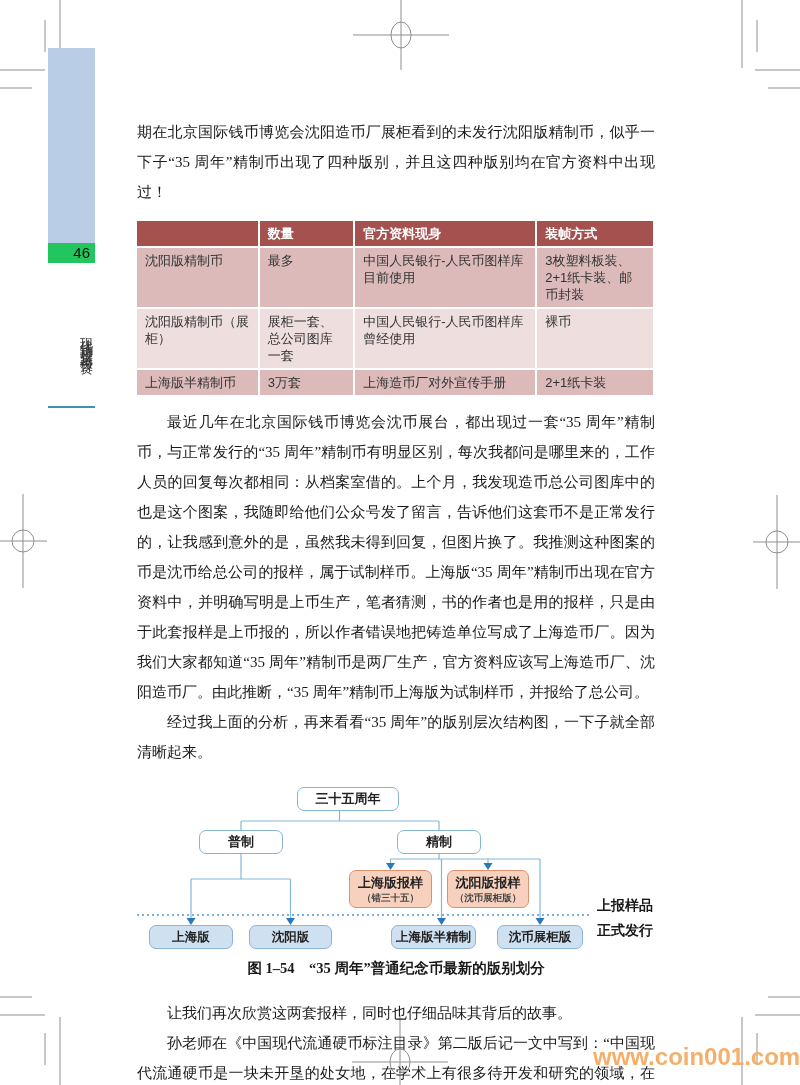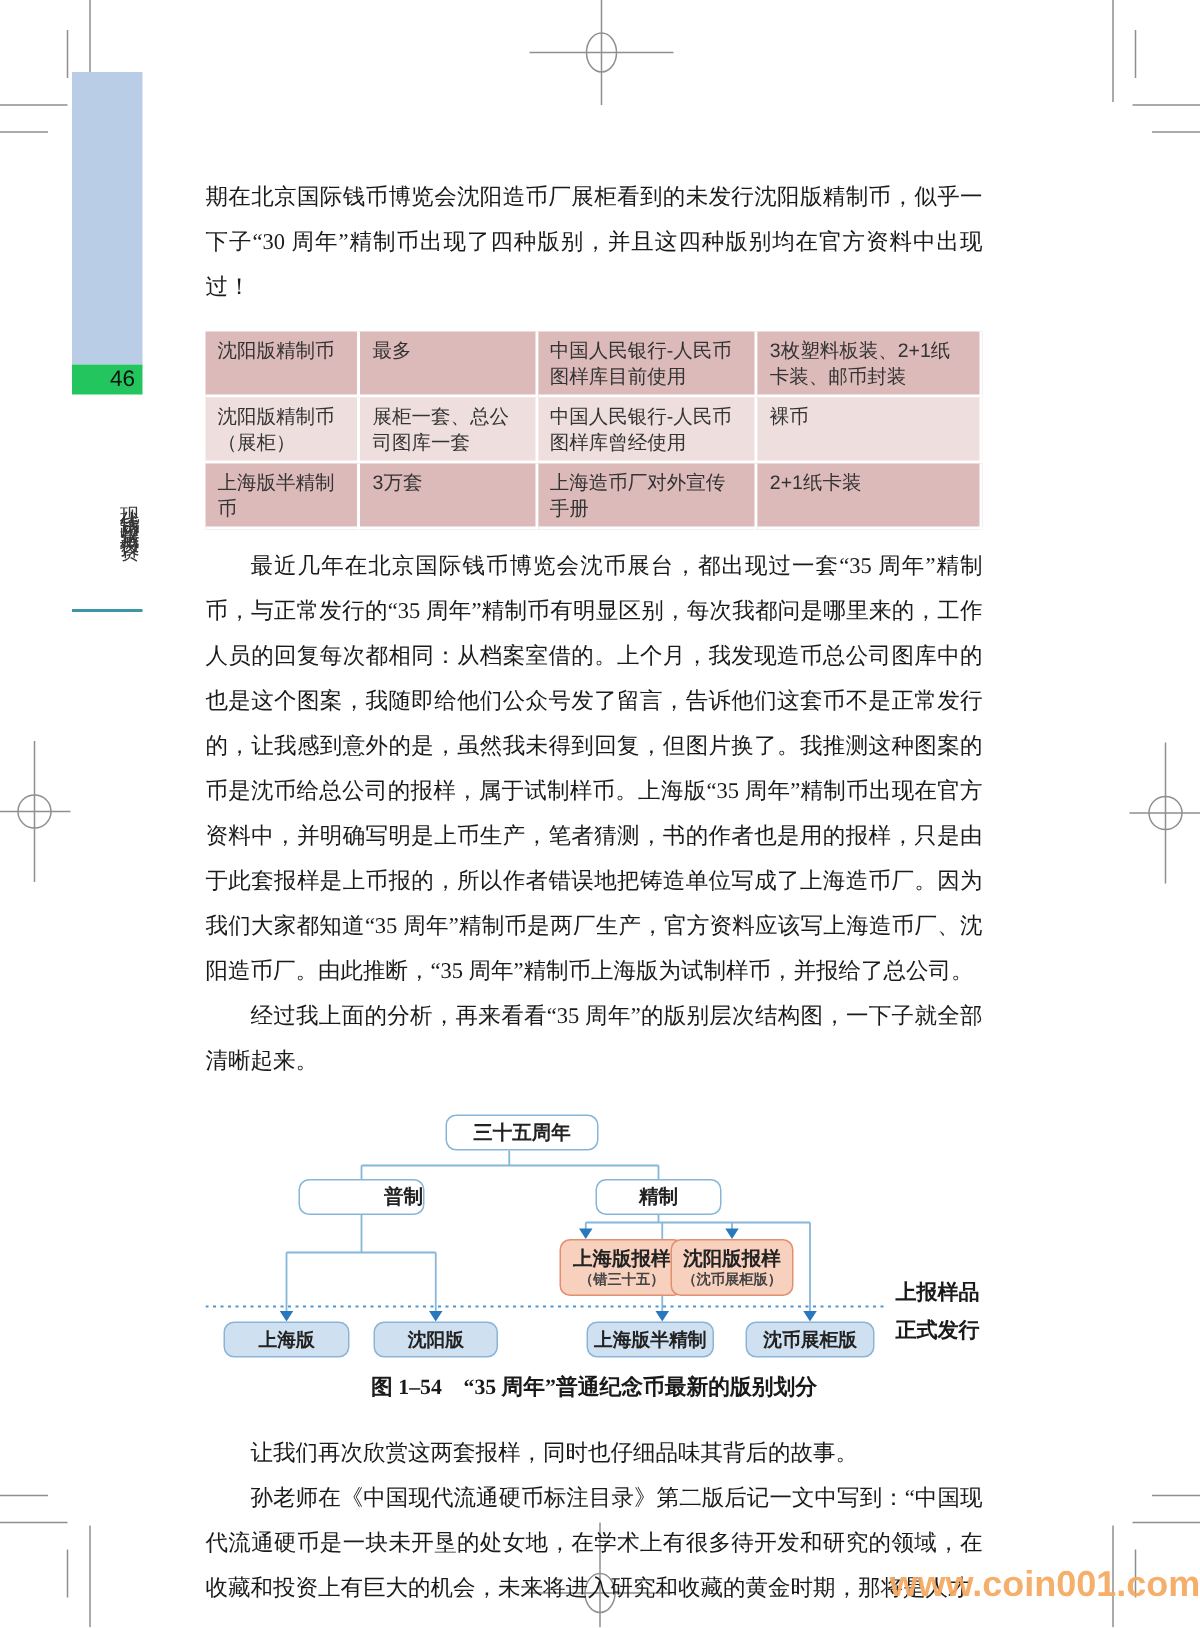--- a/index.html
+++ b/index.html
@@ -84,24 +84,30 @@
     </g>
   </svg>
 
   <div class="side-block"></div>
   <div class="side-band">46</div>
   <div class="spine">现代钱币收藏与投资</div>
   <div class="side-rule"></div>
 
   <div id="content">
 
-    <p class="para">期在北京国际钱币博览会沈阳造币厂展柜看到的未发行沈阳版精制币，似乎一下子“30 周年”精制币出现了四种版别，并且这四种版别均在官方资料中出现过！</p>
+    <p class="para">期在北京国际钱币博览会沈阳造币厂展柜看到的未发行沈阳版精制币，似乎一下子“35 周年”精制币出现了四种版别，并且这四种版别均在官方资料中出现过！</p>
 
     <table class="vtab">
       <tbody>
+          <tr>
+        <th class="c1"></th>
+        <th class="c2">数量</th>
+        <th class="c3">官方资料现身</th>
+        <th class="c4">装帧方式</th>
+      </tr>
       <tr class="odd">
         <td>沈阳版精制币</td>
         <td>最多</td>
         <td>中国人民银行-人民币图样库目前使用</td>
         <td>3枚塑料板装、2+1纸卡装、邮币封装</td>
       </tr>
       <tr class="even">
         <td>沈阳版精制币（展柜）</td>
         <td>展柜一套、总公司图库一套</td>
         <td>中国人民银行-人民币图样库曾经使用</td>
@@ -131,24 +137,24 @@
           <polygon points="49.5,137 58.5,137 54,144"></polygon>
           <polygon points="149,137 158,137 153.5,144"></polygon>
           <polygon points="249,82 258,82 253.5,89"></polygon>
           <polygon points="346.5,82 355.5,82 351,89"></polygon>
           <polygon points="300,137 309,137 304.5,144"></polygon>
           <polygon points="398.5,137 407.5,137 403,144"></polygon>
         </g>
       </svg>
 
       <div class="dbox white-box" style="left:160px;top:6px;width:102px;">三十五周年</div>
-      <div class="dbox white-box" style="left:62px;top:49px;width:84px;text-align:right;">普制</div>
+      <div class="dbox white-box" style="left:62px;top:49px;width:84px;">普制</div>
       <div class="dbox white-box" style="left:260px;top:49px;width:84px;">精制</div>
 
-      <div class="dbox pink-box" style="left:212px;top:89px;width:83px;margin-left:24px;">
+      <div class="dbox pink-box" style="left:212px;top:89px;width:83px;">
         <div>上海版报样</div>
         <div class="sub">（错三十五）</div>
       </div>
       <div class="dbox pink-box" style="left:310px;top:89px;width:82px;">
         <div>沈阳版报样</div>
         <div class="sub">（沈币展柜版）</div>
       </div>
 
       <div class="dbox blue-box" style="left:12px;top:144px;width:84px;">上海版</div>
       <div class="dbox blue-box" style="left:112px;top:144px;width:83px;">沈阳版</div>

